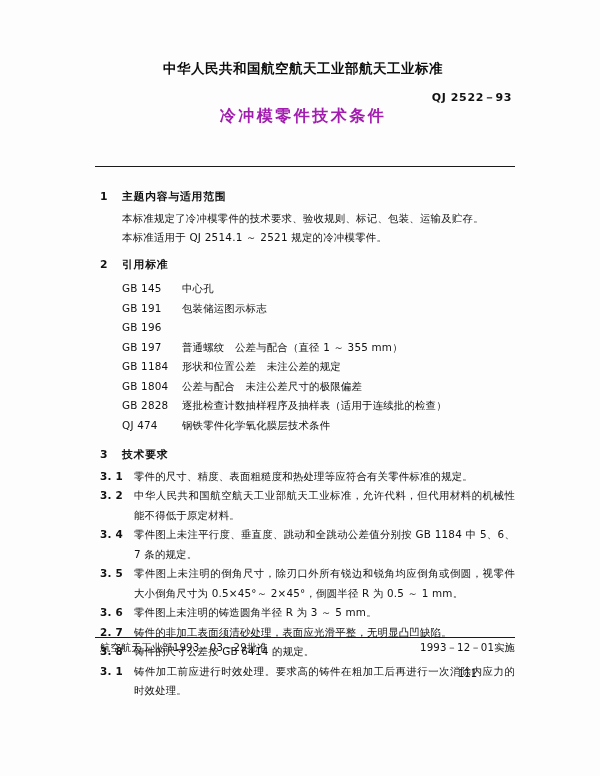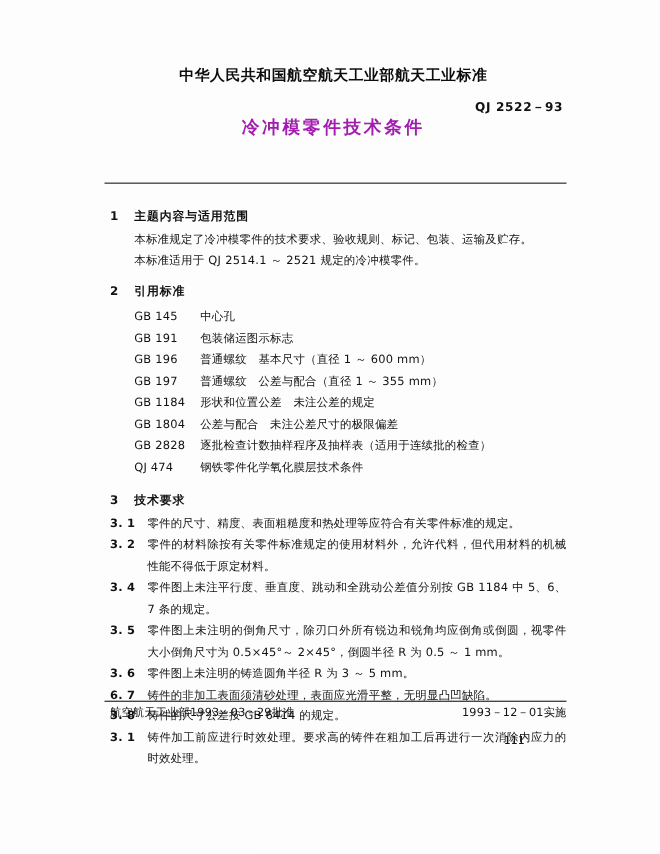--- a/index.html
+++ b/index.html
@@ -190,21 +190,20 @@
       <li class="ref-item">
         <span class="ref-code">GB 145</span>
         <span class="ref-name">中心孔</span>
       </li>
       <li class="ref-item">
         <span class="ref-code">GB 191</span>
         <span class="ref-name">包装储运图示标志</span>
       </li>
       <li class="ref-item">
         <span class="ref-code">GB 196</span>
-        <span class="ref-name">普通螺纹　基本尺寸（直径 1 ～ 600 mm）</span>
       </li>
       <li class="ref-item">
         <span class="ref-code">GB 197</span>
         <span class="ref-name">普通螺纹　公差与配合（直径 1 ～ 355 mm）</span>
       </li>
       <li class="ref-item">
         <span class="ref-code">GB 1184</span>
         <span class="ref-name">形状和位置公差　未注公差的规定</span>
       </li>
       <li class="ref-item">
@@ -225,36 +224,36 @@
       <span class="num">3</span>
       <span class="txt">技术要求</span>
     </div>
 
     <div class="clause">
       <span class="cnum">3. 1</span>
       <span class="cbody">零件的尺寸、精度、表面粗糙度和热处理等应符合有关零件标准的规定。</span>
     </div>
     <div class="clause">
       <span class="cnum">3. 2</span>
-      <span class="cbody">零件的材料除按有关零件标准规定的使用材料外，允许代料，但代用材料的机械性能不得低于原定材料。</span>
+      <span class="cbody">中华人民共和国航空航天工业部航天工业标准，允许代料，但代用材料的机械性能不得低于原定材料。</span>
     </div>
     <div class="clause">
       <span class="cnum">3. 4</span>
       <span class="cbody">零件图上未注平行度、垂直度、跳动和全跳动公差值分别按 GB 1184 中 5、6、7 条的规定。</span>
     </div>
     <div class="clause">
       <span class="cnum">3. 5</span>
       <span class="cbody">零件图上未注明的倒角尺寸，除刃口外所有锐边和锐角均应倒角或倒圆，视零件大小倒角尺寸为 0.5×45°～ 2×45°，倒圆半径 R 为 0.5 ～ 1 mm。</span>
     </div>
     <div class="clause">
       <span class="cnum">3. 6</span>
       <span class="cbody">零件图上未注明的铸造圆角半径 R 为 3 ～ 5 mm。</span>
     </div>
     <div class="clause">
-      <span class="cnum">6. 7</span>
+      <span class="cnum">2. 7</span>
       <span class="cbody">铸件的非加工表面须清砂处理，表面应光滑平整，无明显凸凹缺陷。</span>
     </div>
     <div class="clause">
       <span class="cnum">3. 8</span>
       <span class="cbody">铸件的尺寸公差按 GB 6414 的规定。</span>
     </div>
     <div class="clause">
       <span class="cnum">3. 1</span>
       <span class="cbody">铸件加工前应进行时效处理。要求高的铸件在粗加工后再进行一次消除内应力的时效处理。</span>
     </div>

